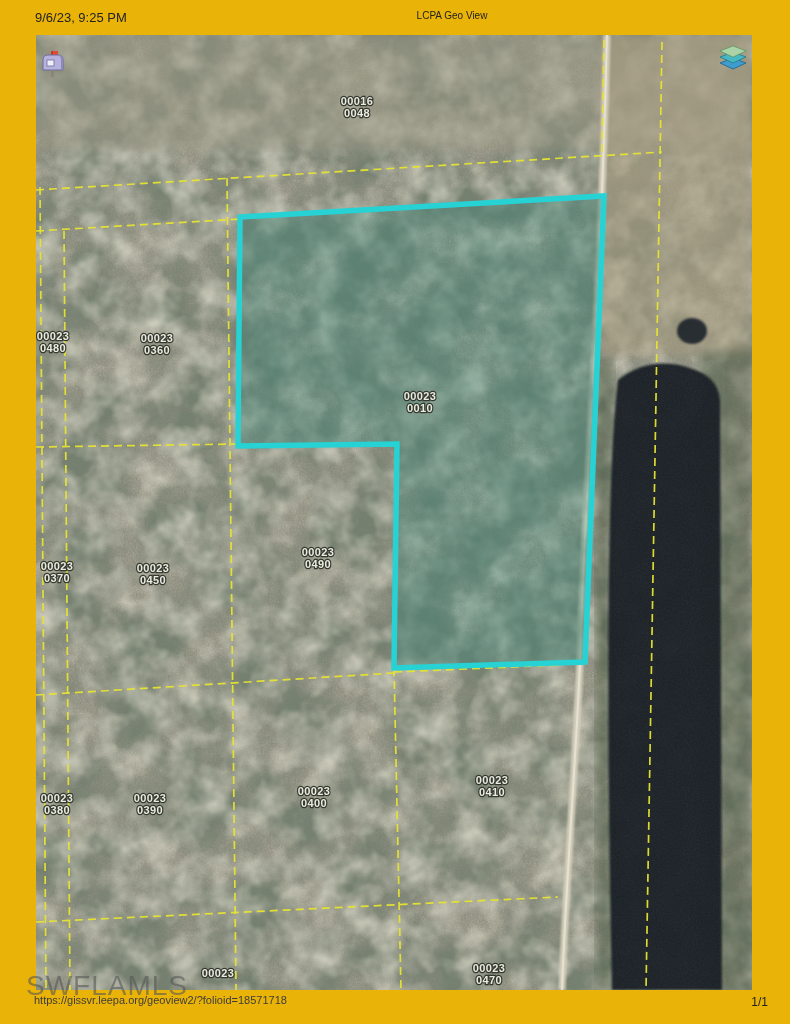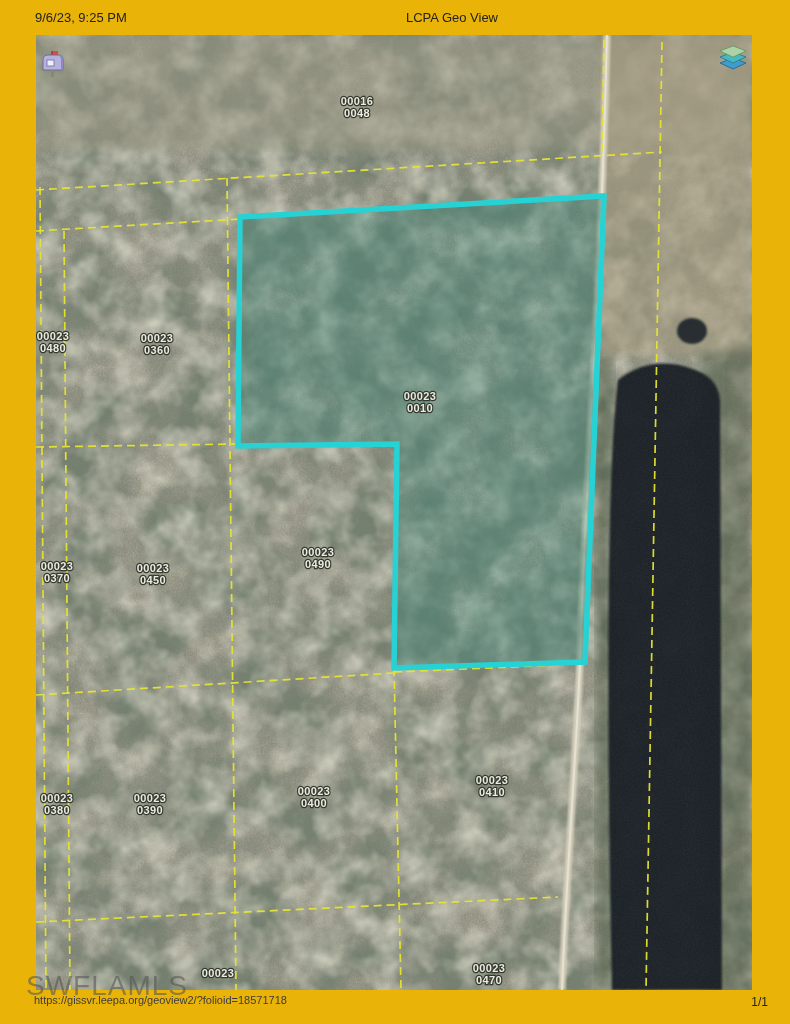--- a/index.html
+++ b/index.html
@@ -1,19 +1,19 @@
 <!DOCTYPE html>
 <html style="--yellow: #e6e432; --cyan: #27d2d4;"><head>
 <meta charset="utf-8">
 <style>
   html,body{margin:0;padding:0;background:#ffffff;}
   .page{position:relative;width:790px;height:1024px;background:#eab308;overflow:hidden;
         font-family:"Liberation Sans",sans-serif;}
   .hdr-left{position:absolute;left:35px;top:10px;font-size:13px;color:#222;}
-  .hdr-title{position:absolute;left:452px;top:10px;transform:translateX(-50%);font-size:13px;color:#222;}
+  .hdr-title{position:absolute;left:452px;top:10px;transform:translateX(-50%);font-size:10px;color:#222;}
   .ftr-url{position:absolute;left:34px;top:994px;font-size:11px;color:#3c3c3c;}
   .ftr-page{position:absolute;right:22px;top:995px;font-size:12px;color:#222;text-align:right;}
   .mapwrap{position:absolute;left:36px;top:35px;width:660px;height:955px;}
   .watermark{position:absolute;left:26px;top:970px;font-size:28px;font-weight:normal;
              letter-spacing:1px;color:rgba(85,85,85,0.58);z-index:5;}
   .yline{stroke:var(--yellow,#e6e432);stroke-width:1.7;fill:none;stroke-dasharray:8 5;opacity:.95;}
   .plabel{font-family:"Liberation Sans",sans-serif;font-size:11px;font-weight:bold;
           fill:#f0f1e6;stroke:#30342a;stroke-width:2.4px;paint-order:stroke;
           text-anchor:middle;letter-spacing:.4px;opacity:.95;}
   .hl-outline{fill:rgba(46,140,126,0.30);stroke:var(--cyan,#27d2d4);stroke-width:5.5;stroke-linejoin:miter;}

